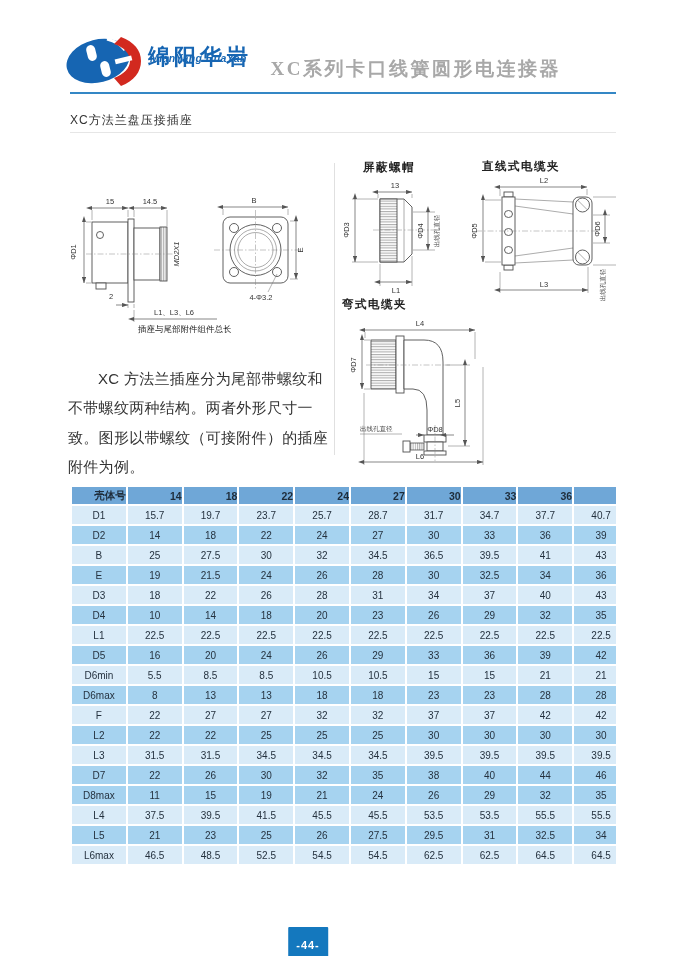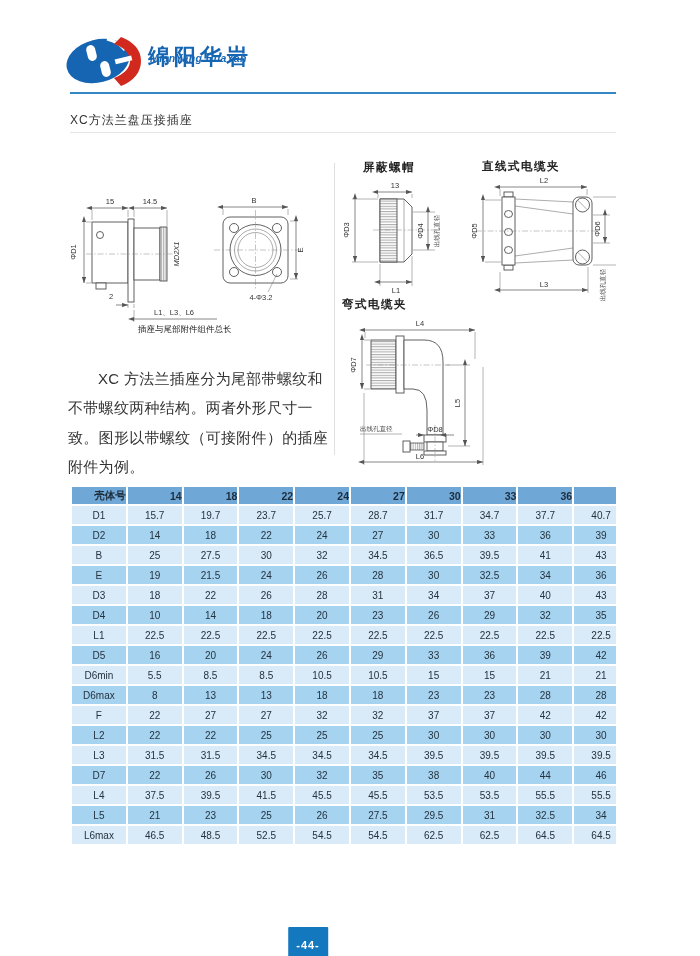--- a/index.html
+++ b/index.html
@@ -79,20 +79,21 @@
   <svg id="logo-mark" class="abs" width="80" height="58" viewBox="0 0 80 58">
     <ellipse cx="35" cy="27" rx="32" ry="21.5" fill="#1665B2" transform="rotate(-14 35 27)"></ellipse>
     <rect x="24" y="11" width="9" height="16" rx="4.5" fill="#fff" transform="rotate(-14 28.5 19)"></rect>
     <rect x="38" y="27" width="9" height="16" rx="4.5" fill="#fff" transform="rotate(-14 42.5 35)"></rect>
     <path d="M44,5 Q56,8 62,16" stroke="#fff" stroke-width="3" fill="none"></path>
     <path d="M58,3 C71,8 78,16 78,27 C78,38 71,47 58,52 L51,44 C61,40 67,34 67,27 C67,20 61,13 51,10 Z" fill="#D2291F"></path>
     <rect x="52" y="23.5" width="17" height="5" fill="#fff" transform="rotate(-14 60 26)"></rect>
   </svg>
   <div id="logo-cn" class="abs">绵阳华岩</div>
   <div id="logo-en" class="abs">MianYang HuaYan</div>
+  <div id="doc-title" class="abs">XC系列卡口线簧圆形电连接器</div>
   <div id="header-rule" class="abs"></div>
 
   <div id="section-title" class="abs">XC方法兰盘压接插座</div>
   <div id="section-rule" class="abs"></div>
   <div id="drawing-divider" class="abs"></div>
 
   <svg class="abs" style="left:62px;top:148px" width="272" height="192" viewBox="0 0 272 192">
 
     <line class="dim" x1="30" y1="60" x2="66" y2="60" marker-start="url(#as)" marker-end="url(#ae)"></line>
     <line class="dim" x1="72" y1="60" x2="105" y2="60" marker-start="url(#as)" marker-end="url(#ae)"></line>
@@ -432,20 +433,32 @@
           <td>22</td>
           <td>26</td>
           <td>30</td>
           <td>32</td>
           <td>35</td>
           <td>38</td>
           <td>40</td>
           <td>44</td>
           <td>46</td>
         </tr>
+        <tr class="dark">
+          <td>D8max</td>
+          <td>11</td>
+          <td>15</td>
+          <td>19</td>
+          <td>21</td>
+          <td>24</td>
+          <td>26</td>
+          <td>29</td>
+          <td>32</td>
+          <td>35</td>
+        </tr>
         <tr class="light">
           <td>L4</td>
           <td>37.5</td>
           <td>39.5</td>
           <td>41.5</td>
           <td>45.5</td>
           <td>45.5</td>
           <td>53.5</td>
           <td>53.5</td>
           <td>55.5</td>

